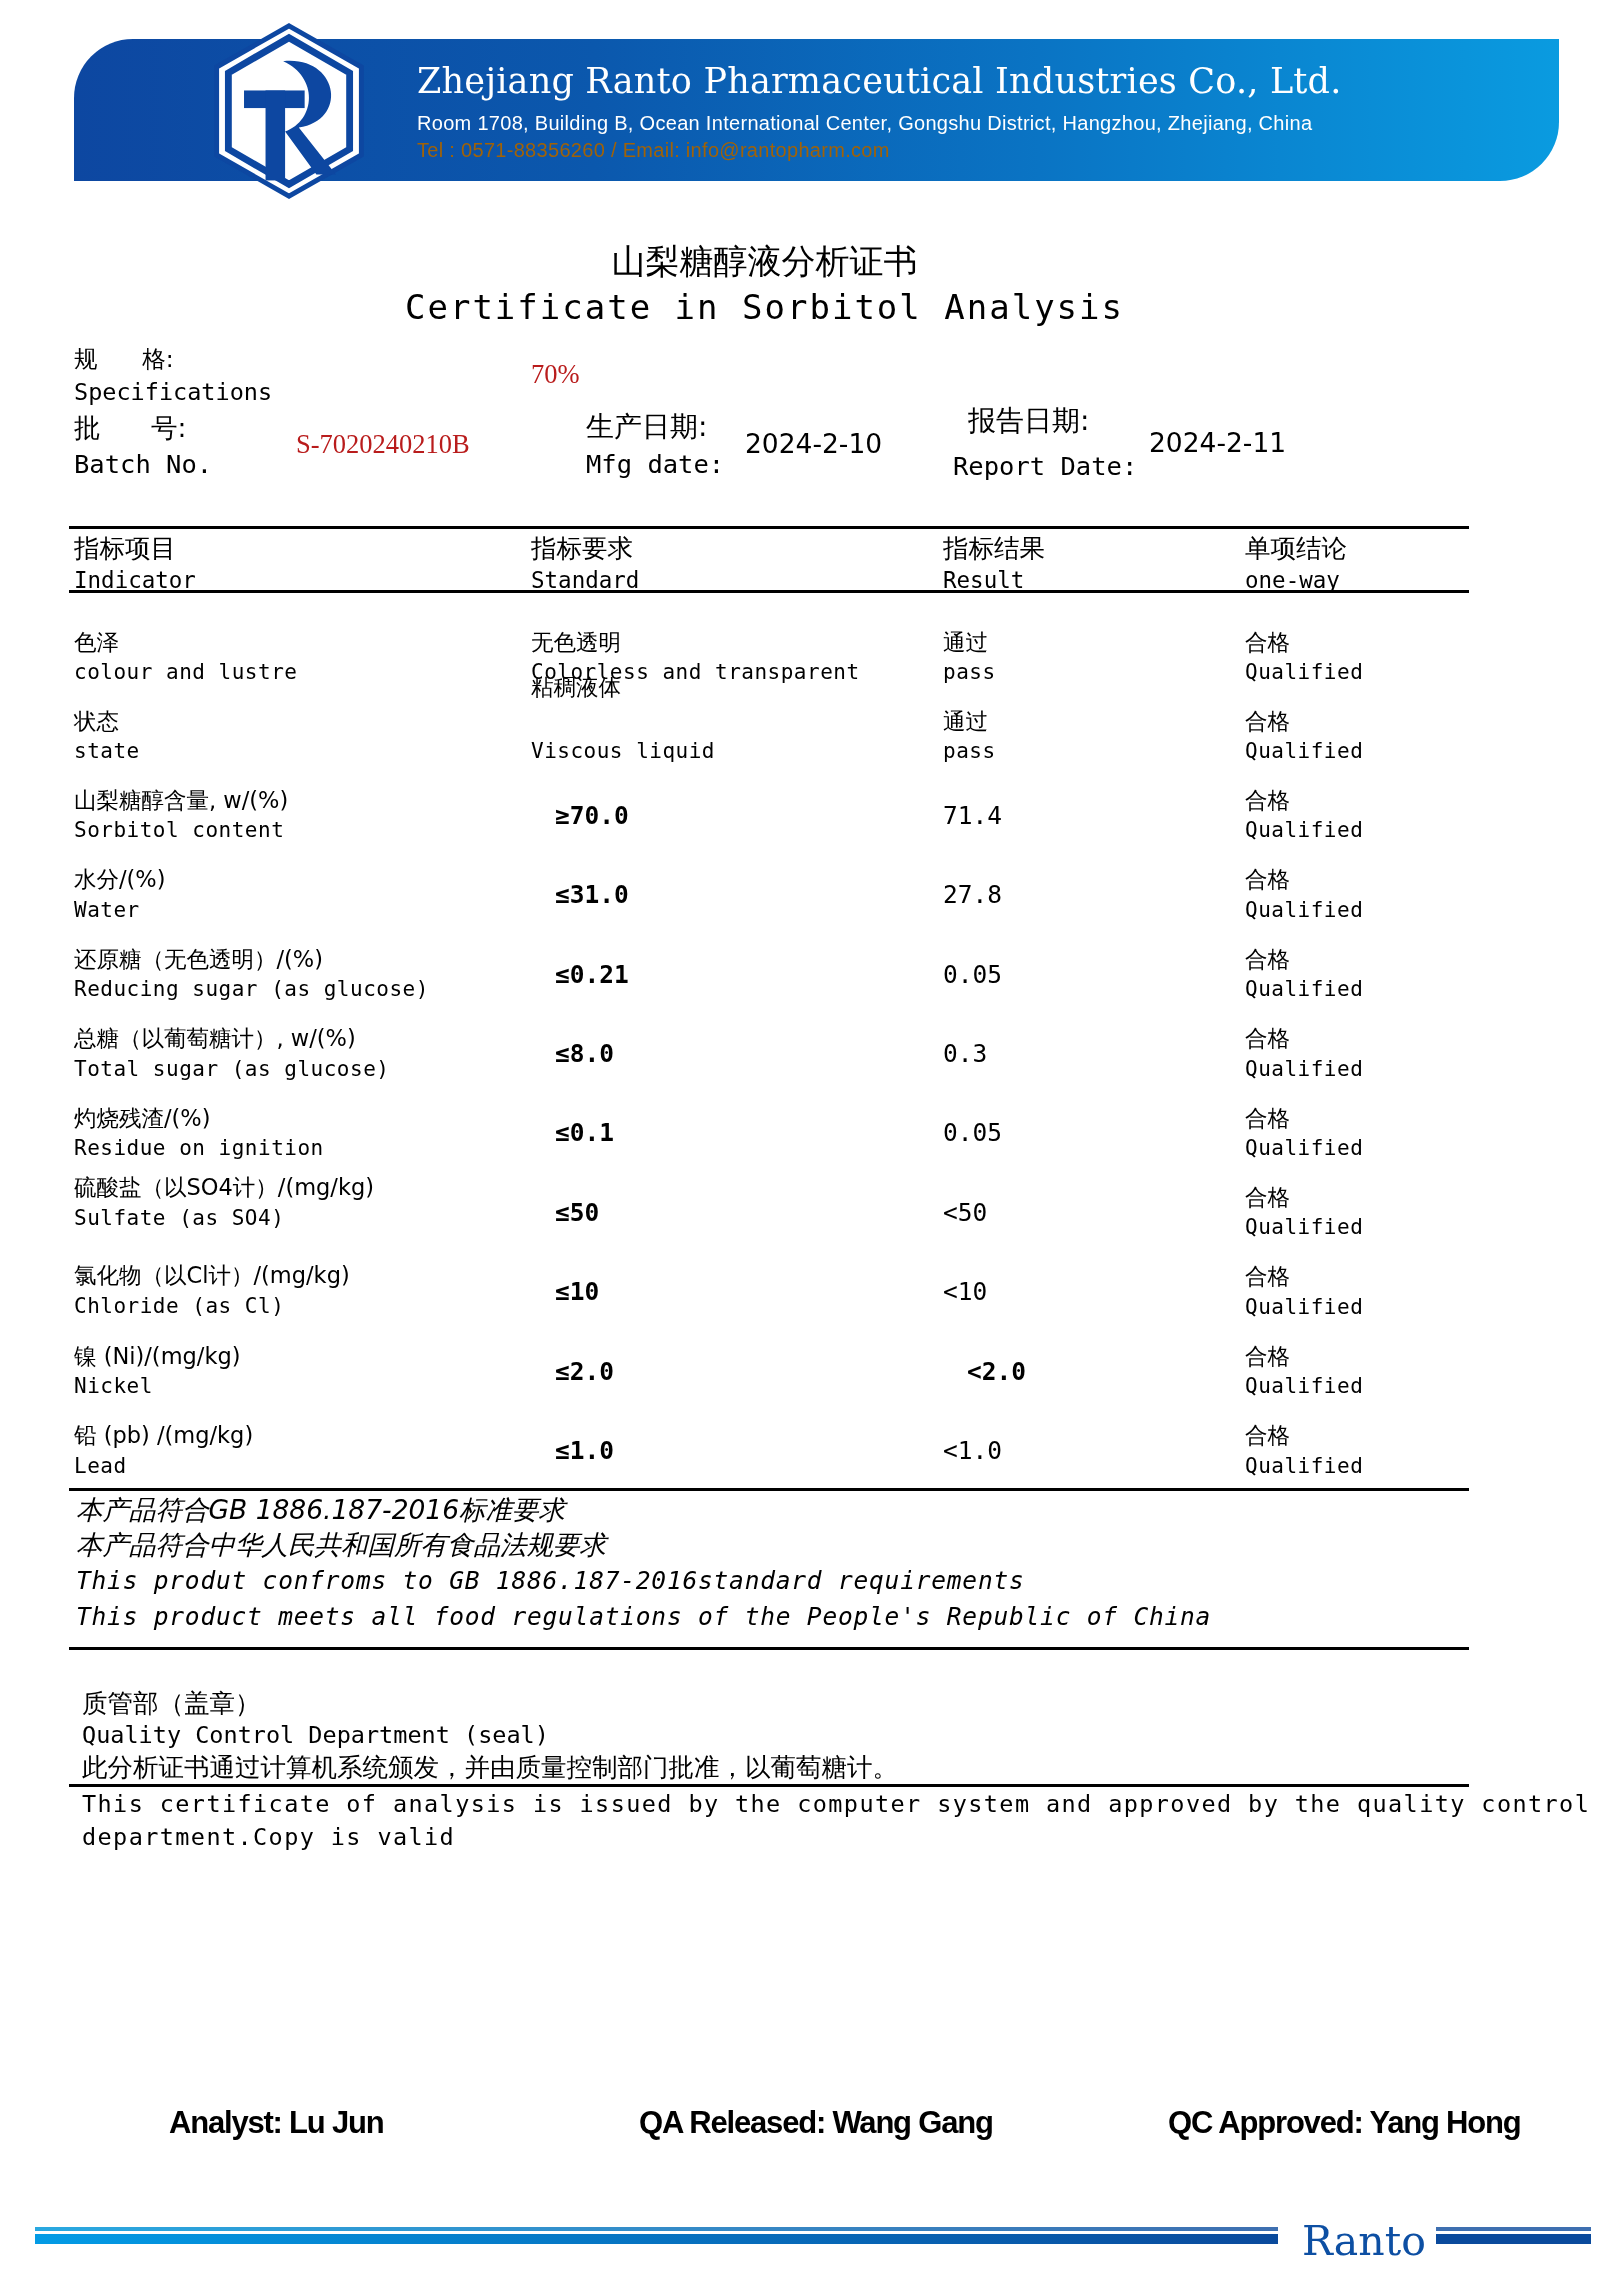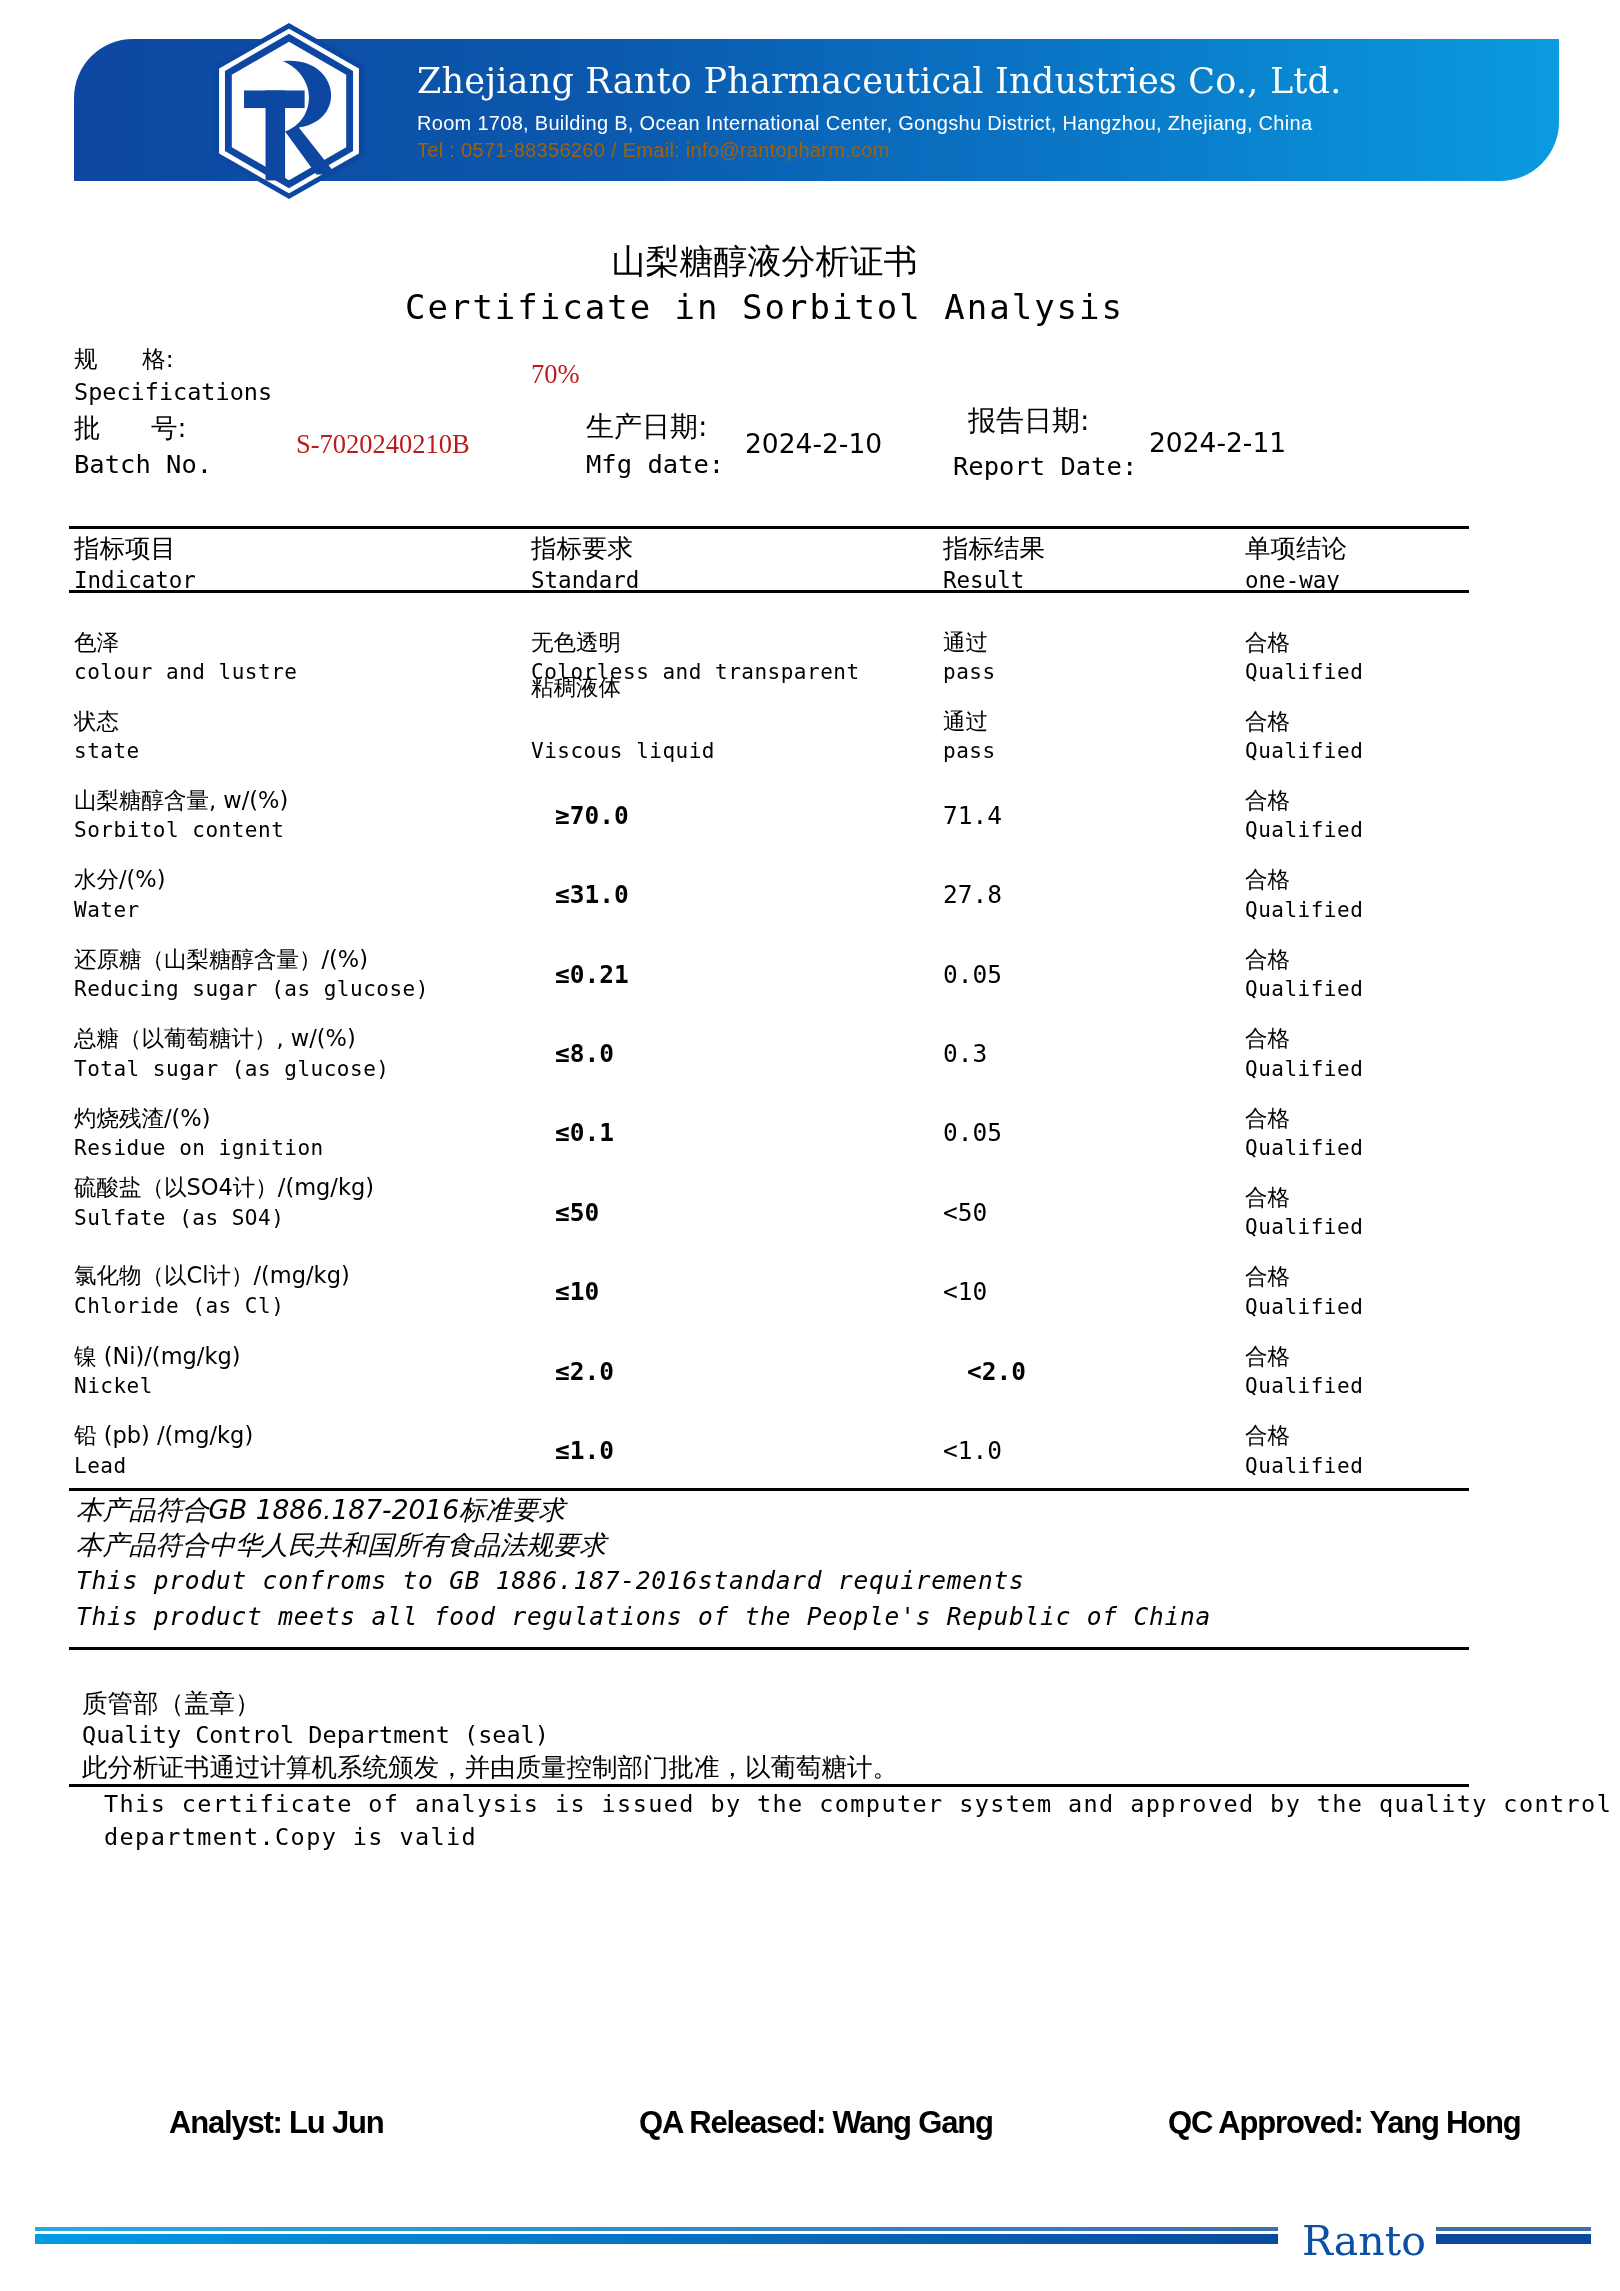--- a/index.html
+++ b/index.html
@@ -32,21 +32,21 @@
   .cell-cn { font-family:"DejaVu Sans",sans-serif; font-size:22.5px; white-space:nowrap; }
   .cell-en { font-size:21px; white-space:nowrap; letter-spacing:0.5px; }
   .cell-num { font-family:"DejaVu Sans Mono",monospace; font-size:24.5px; white-space:nowrap; font-weight:bold;margin-left:24px; }
   .cell-num-light { font-family:"DejaVu Sans Mono",monospace; font-size:24.5px; white-space:nowrap; }
 
   .note-cn { left:76px; font-family:"DejaVu Sans",sans-serif; font-style:italic; font-size:26.5px; white-space:nowrap; }
   .note-en { left:76px; font-style:italic; font-size:24.5px; white-space:nowrap; letter-spacing:0.8px; }
 
   .qc-cn { left:82px; font-family:"DejaVu Sans",sans-serif; font-size:25.5px; white-space:nowrap; }
   .qc-en { left:82px; font-size:23.5px; white-space:nowrap; }
-  .stmt-en { left:82px; font-size:23.5px; white-space:nowrap; letter-spacing:1.4px;margin-left:22px; }
+  .stmt-en { left:82px; font-size:23.5px; white-space:nowrap; letter-spacing:1.4px; }
 
   .sig { font-family:"Liberation Sans",sans-serif; font-weight:bold; font-size:31px; letter-spacing:-1.2px; white-space:nowrap; top:2105px; }
 
   .foot-line-thin { height:3.9px; background:linear-gradient(90deg,#29a8e0,#3e6fb0); }
   .foot-line-thick { height:9.8px; background:linear-gradient(90deg,#039be5,#0a4a9c); }
   .foot-brand { left:1302px; top:2217px; font-family:"DejaVu Serif","Liberation Serif",serif; font-size:41px; color:#0d4fa3; }
 </style>
 </head>
 <body>
 
@@ -126,21 +126,21 @@
 <div>
   <div class="abs cell-cn col0" style="top:864px;">水分/(%)</div>
   <div class="abs cell-en col0" style="top:898px;">Water</div>
   <div class="abs cell-num col1" style="top:880px;">≤31.0</div>
   <div class="abs cell-num-light col2" style="top:880px;">27.8</div>
   <div class="abs cell-cn col3" style="top:864px;">合格</div>
   <div class="abs cell-en col3" style="top:898px;">Qualified</div>
 </div>
 
 <div>
-  <div class="abs cell-cn col0" style="top:944px;">还原糖（山梨糖醇含量）/(%)</div>
+  <div class="abs cell-cn col0" style="top:944px;">还原糖（无色透明）/(%)</div>
   <div class="abs cell-en col0" style="top:977px;">Reducing sugar (as glucose)</div>
   <div class="abs cell-num col1" style="top:960px;">≤0.21</div>
   <div class="abs cell-num-light col2" style="top:960px;">0.05</div>
   <div class="abs cell-cn col3" style="top:944px;">合格</div>
   <div class="abs cell-en col3" style="top:977px;">Qualified</div>
 </div>
 
 <div>
   <div class="abs cell-cn col0" style="top:1023px;">总糖（以葡萄糖计）, w/(%)</div>
   <div class="abs cell-en col0" style="top:1057px;">Total sugar (as glucose)</div>

